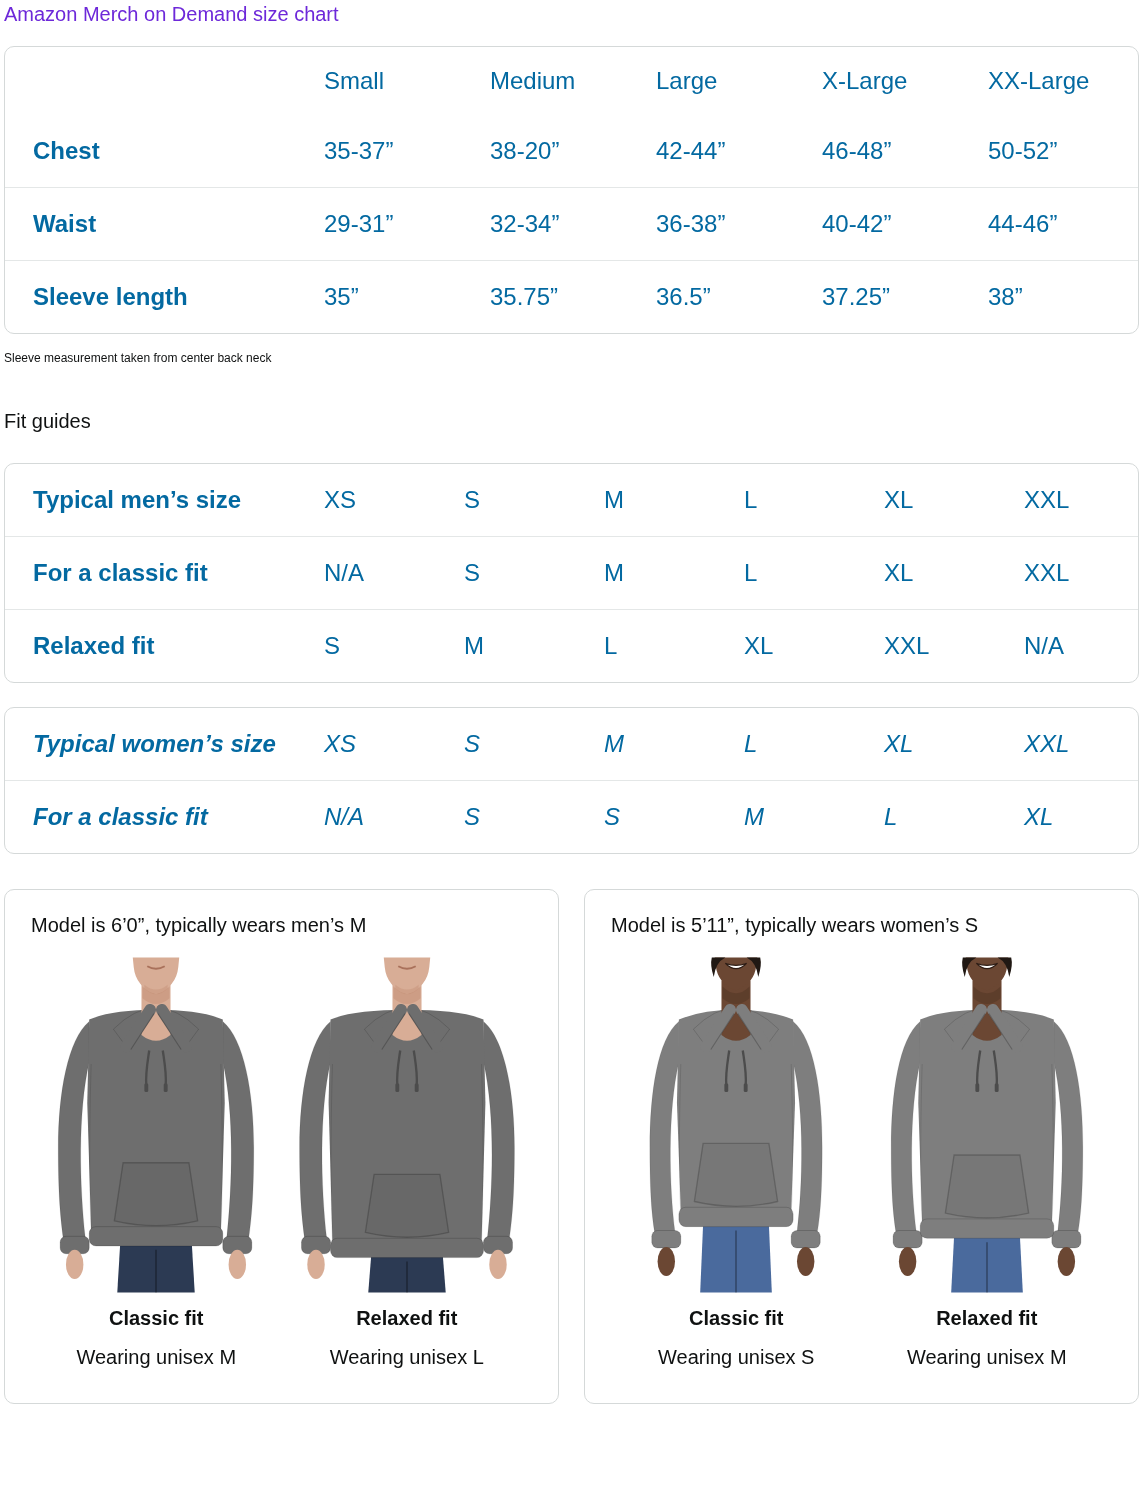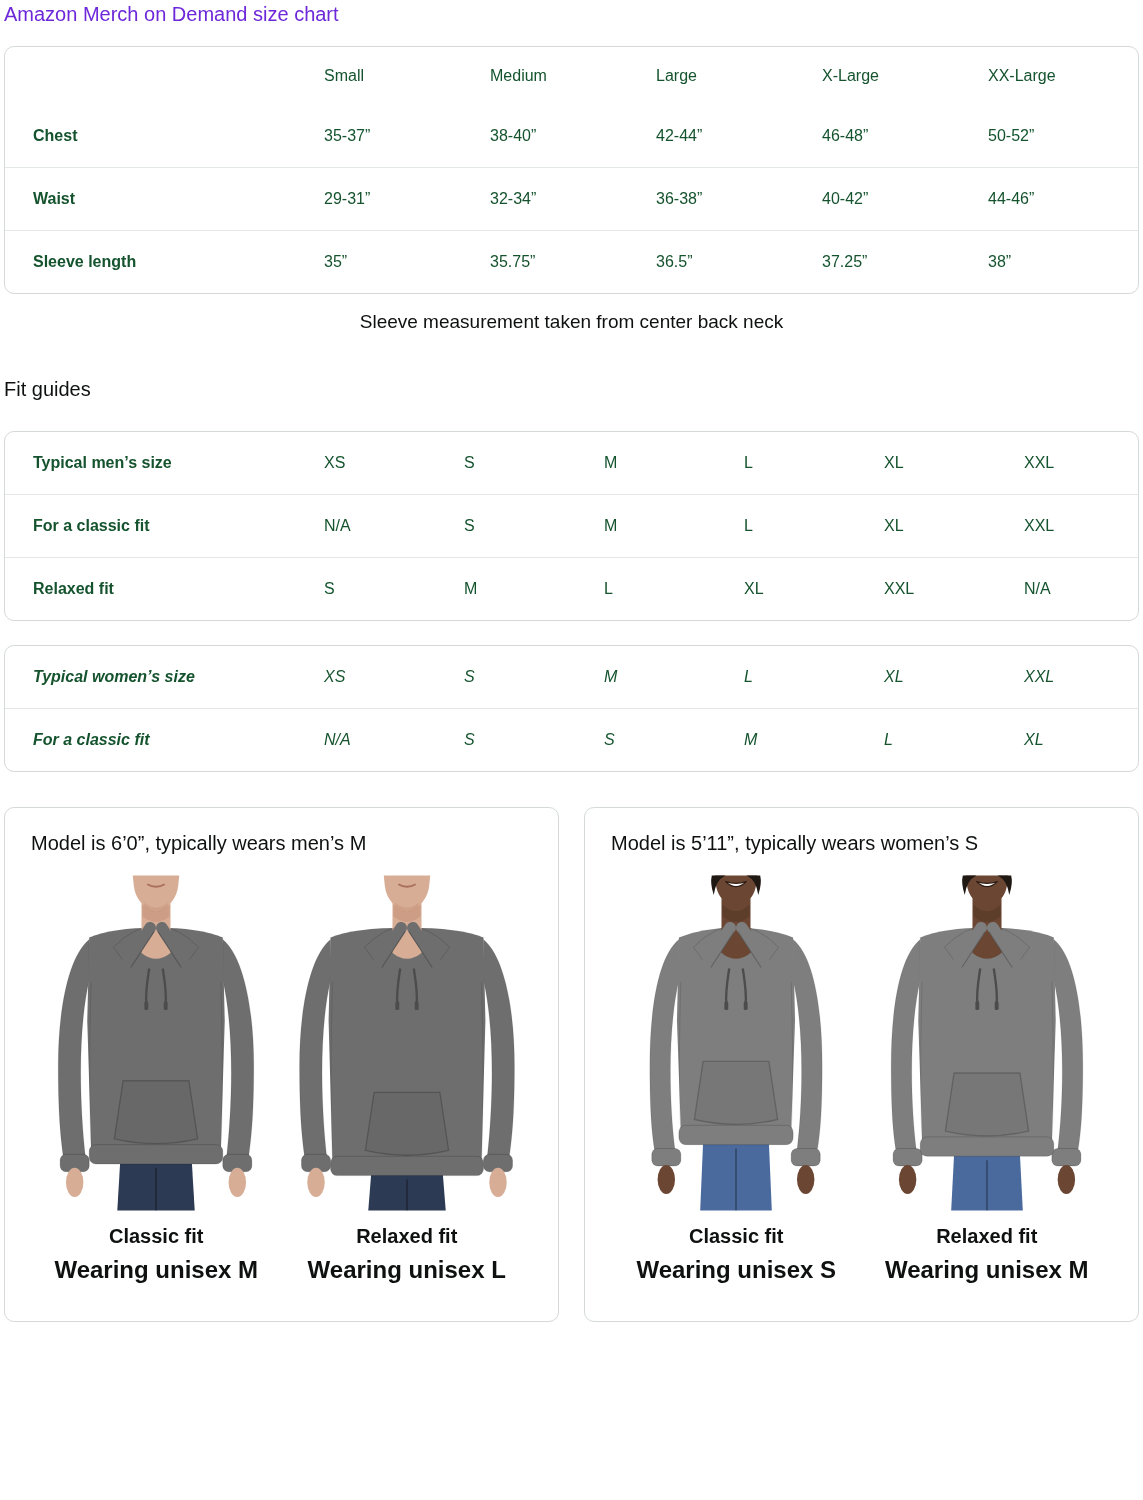--- a/index.html
+++ b/index.html
@@ -10,43 +10,43 @@
     font-family:"Liberation Sans", sans-serif;
   }
   .page { padding:0 4px; }
 
   .page-title { font-size:20px; font-weight:400; margin:0; padding-top:3px; color:#6d28d9; }
 
   .table-box {
     border:1px solid #D5D9D9; border-radius:10px; overflow:hidden; background:#fff;
   }
   .table-box.first { margin-top:20px; }
-  table { width:100%; border-collapse:collapse; table-layout:fixed; font-size:16px; color:#14532d; }
+  table { width:100%; border-collapse:collapse; table-layout:fixed; font-size:24px; color:#0369a1; }
   thead th { font-weight:400; text-align:left; padding:20px 6px 20px 0; }
   tbody th, tbody td { text-align:left; padding:22px 6px 22px 0; font-weight:400; }
   tbody th.rowlabel { font-weight:700; padding-left:28px; }
   thead th:first-child { padding-left:28px; }
   table tr:not(:first-child) { border-top:1px solid #E4E7E7; }
 
-  .note { font-size:19px; margin:17px 0 0 0;text-align:center; }
+  .note { font-size:12px; margin:17px 0 0 0; }
   .section-heading { font-size:20px; font-weight:400; margin:45px 0 0 0; }
   .fit-box-1 { margin-top:30px; }
   .fit-box-2 { margin-top:24px;font-style:italic; }
 
   .panels { display:flex; gap:25px; margin-top:35px; }
   .panel {
     flex:1; height:515px; border:1px solid #D5D9D9; border-radius:10px;
     padding:24px 26px 0; background:#fff;
   }
   .panel-heading { font-size:20px; margin:0; font-weight:400; }
   .figures { display:flex; margin-top:18px; }
   .figure { flex:1; text-align:center; }
   .figure svg { width:242px; height:340px; display:block; margin:0 auto; }
   .fit-label { font-size:20px; font-weight:700; margin-top:12px; }
-  .fit-caption { font-size:24px; margin-top:8px;font-weight:bold; }
+  .fit-caption { font-size:20px; margin-top:16px; }
 </style>
 </head>
 <body>
 
 <div class="page">
 
   <h1 class="page-title">Amazon Merch on Demand size chart</h1>
 
   <div class="table-box first">
     <table>
@@ -65,21 +65,21 @@
             <th>Medium</th>
             <th>Large</th>
             <th>X-Large</th>
             <th>XX-Large</th>
           </tr>
         </thead>
         <tbody>
           <tr>
             <th class="rowlabel">Chest</th>
             <td>35-37”</td>
-            <td>38-40”</td>
+            <td>38-20”</td>
             <td>42-44”</td>
             <td>46-48”</td>
             <td>50-52”</td>
           </tr>
           <tr>
             <th class="rowlabel">Waist</th>
             <td>29-31”</td>
             <td>32-34”</td>
             <td>36-38”</td>
             <td>40-42”</td>

